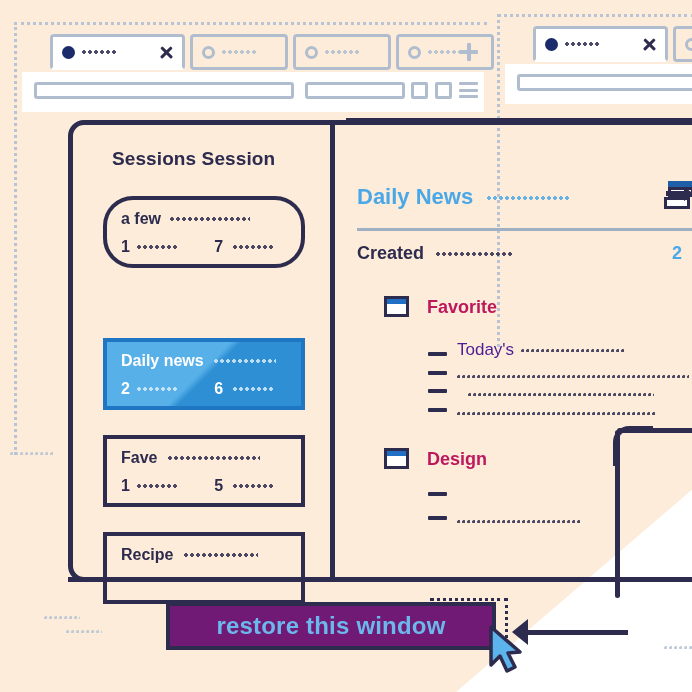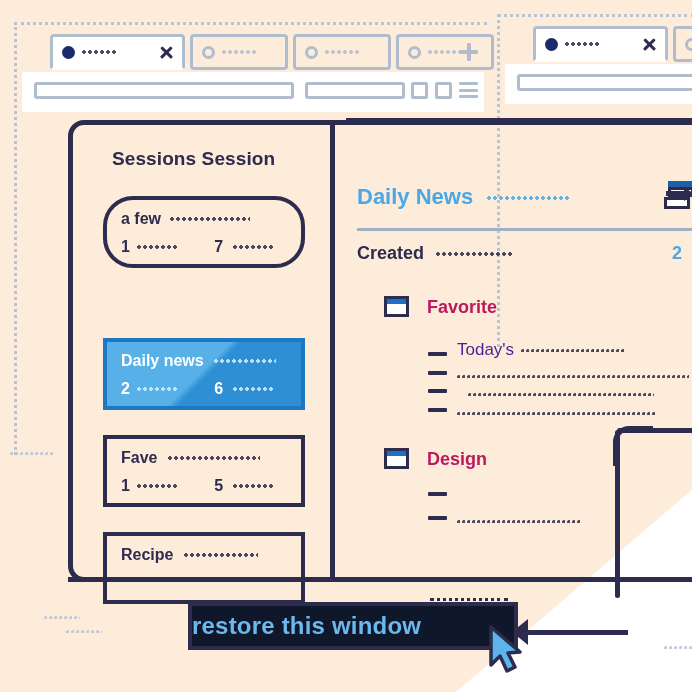--- a/index.html
+++ b/index.html
@@ -146,23 +146,23 @@
   
   .restore-ico{position:absolute;left:664px;top:180px;width:34px;height:34px;}
   .restore-ico .r1{position:absolute;left:4px;top:1px;width:26px;height:6px;background:#1f5fa8;}
   .restore-ico .r2{position:absolute;left:4px;top:7px;width:26px;height:10px;border:3px solid #2d2b4e;box-sizing:border-box;background:#fff;}
   .restore-ico .r3{position:absolute;left:0px;top:17px;width:26px;height:12px;border:3px solid #2d2b4e;box-sizing:border-box;background:#fff;}
   .restore-ico .arw{position:absolute;left:2px;top:11px;width:22px;height:5px;background:#2d2b4e;}
   .restore-ico .arwhead{position:absolute;left:20px;top:7px;width:0;height:0;border-left:10px solid #2d2b4e;border-top:7px solid transparent;border-bottom:7px solid transparent;}
 
   
   .callout{
-    left:188px;top:602px;width:330px;height:48px;
-    background:#0f172a;border:4px solid #2d2b4e;box-sizing:border-box;
-    display:flex;align-items:center;
+    left:166px;top:602px;width:330px;height:48px;
+    background:#701a75;border:4px solid #2d2b4e;box-sizing:border-box;
+    display:flex;align-items:center;justify-content:center;
   }
   .callout span{font-size:24px;font-weight:bold;color:#6cb8ec;letter-spacing:.2px;}
   .callout-dotted{
     left:430px;top:598px;width:78px;height:52px;
     border-top:3px dotted #2d2b4e;border-right:3px dotted #2d2b4e;box-sizing:border-box;
   }
 
   
   .arrline{left:518px;top:630px;width:110px;height:5px;background:#2d2b4e;}
   .arrhead{left:512px;top:619px;width:0;height:0;

